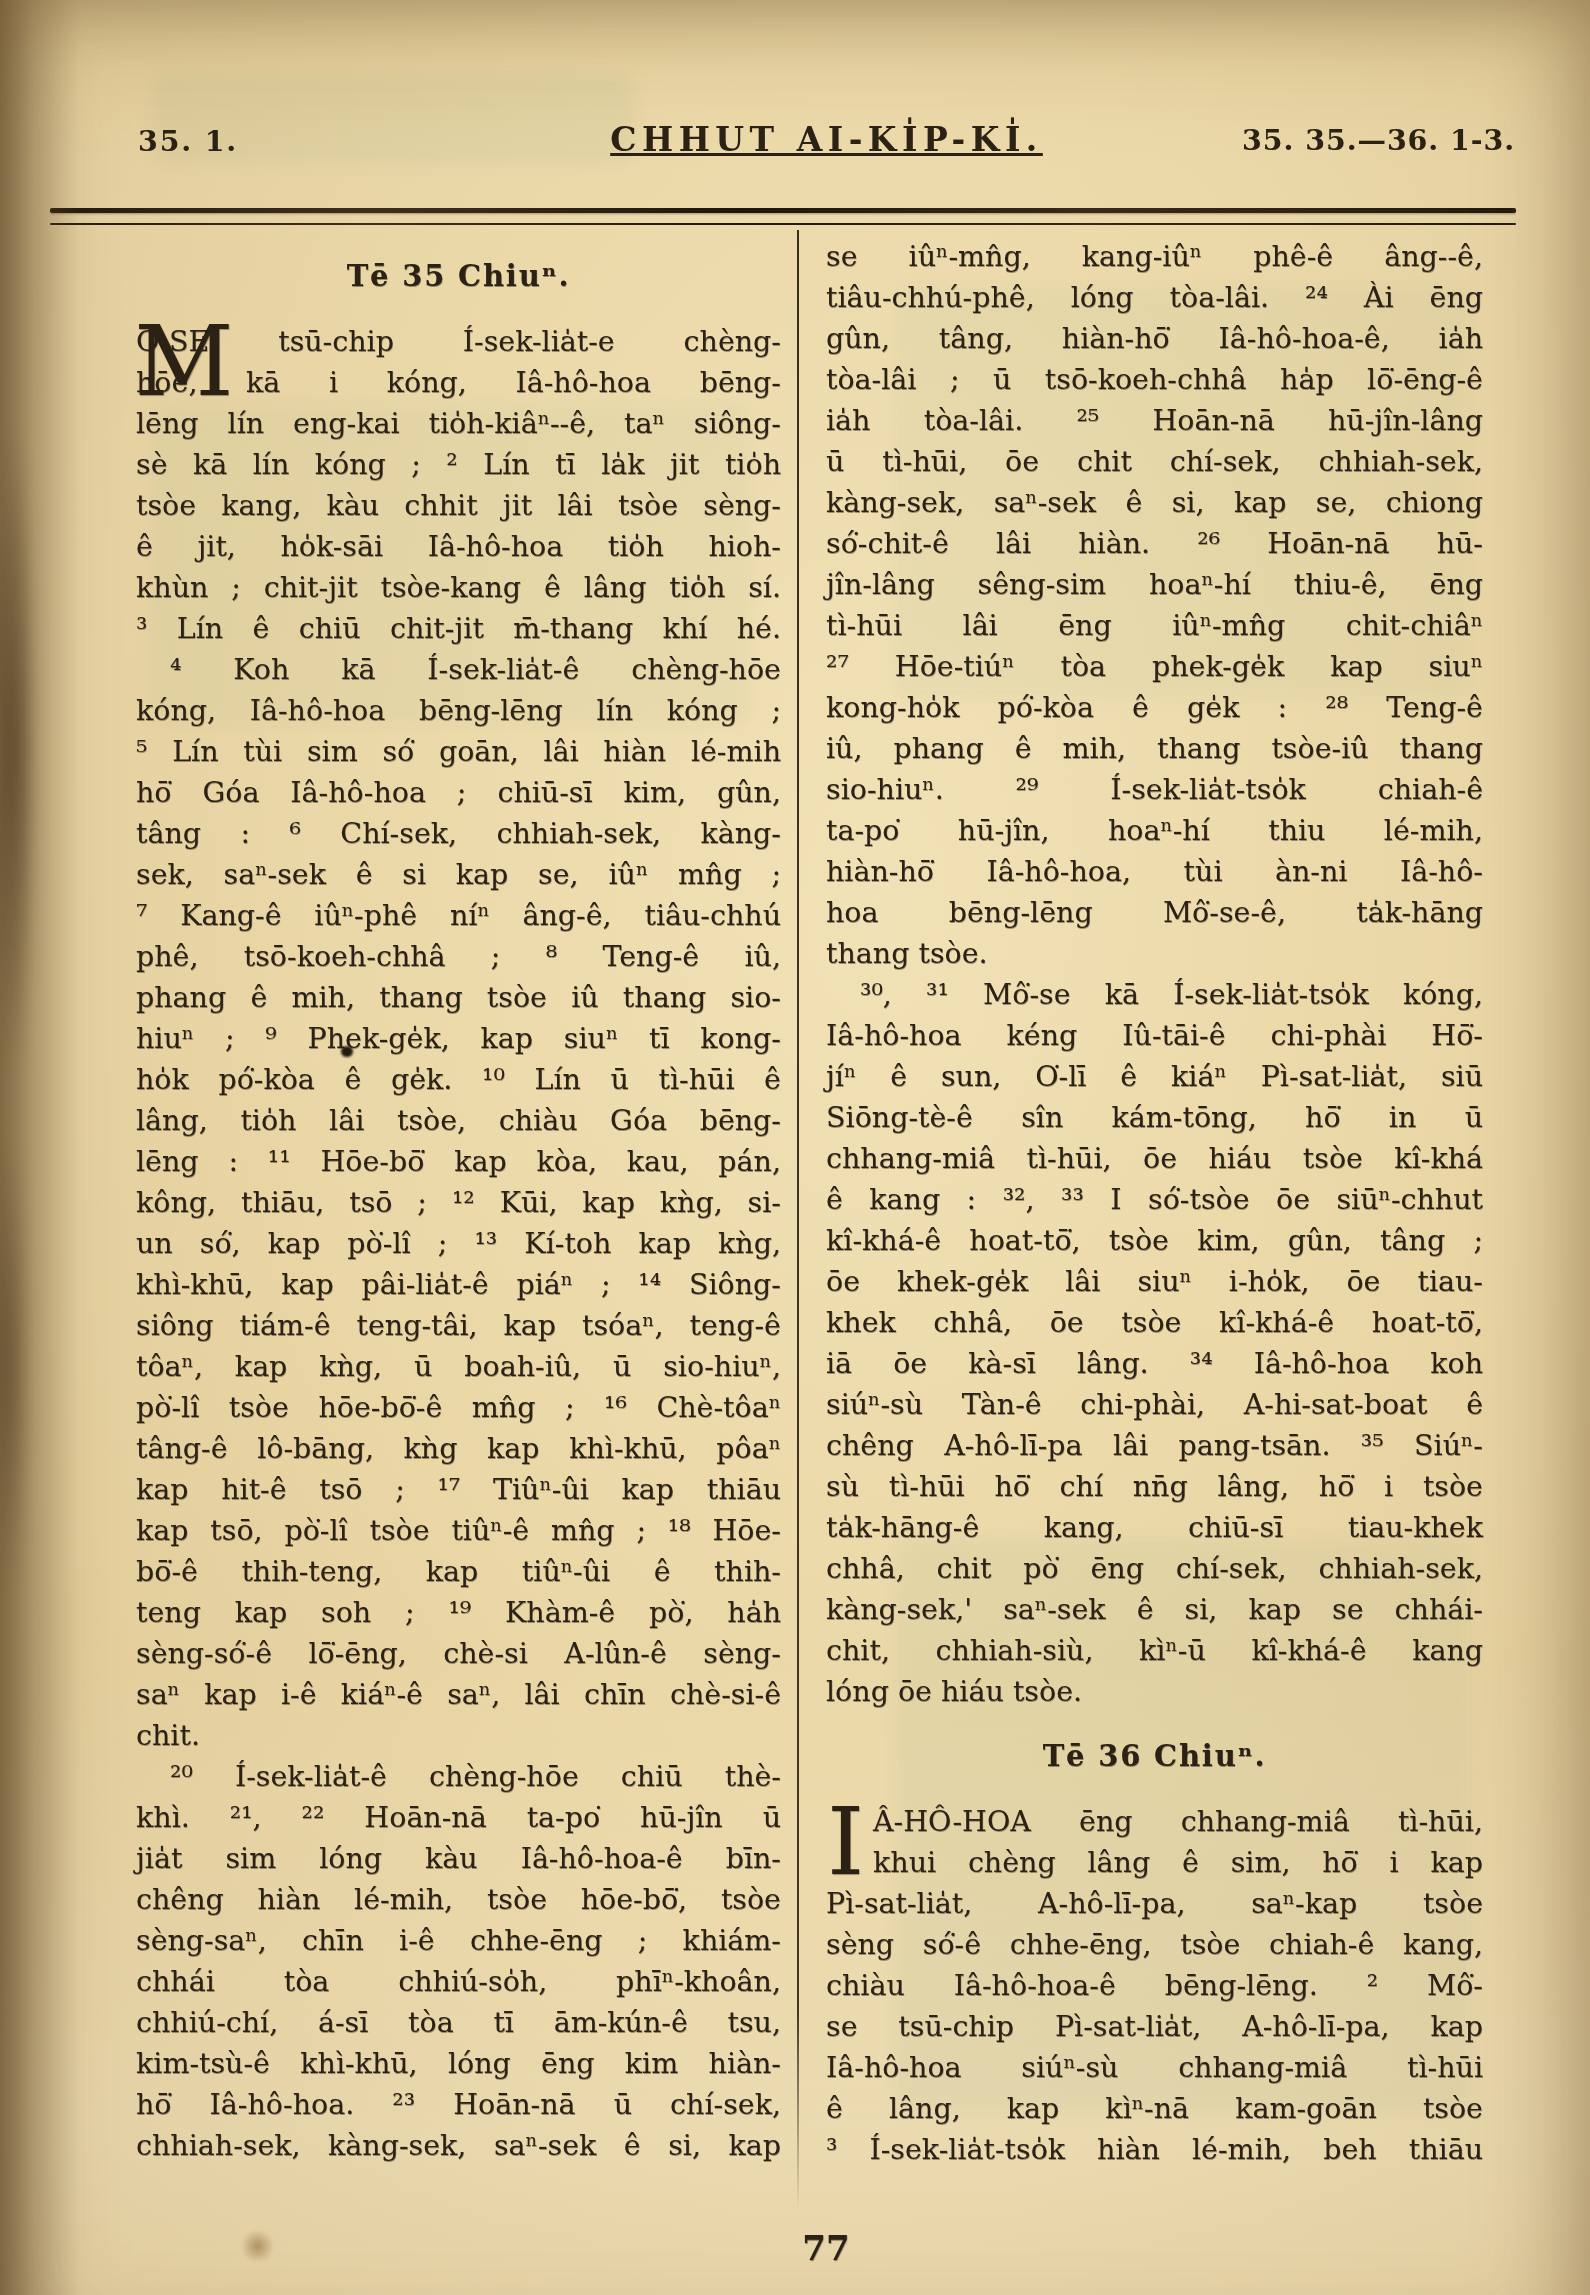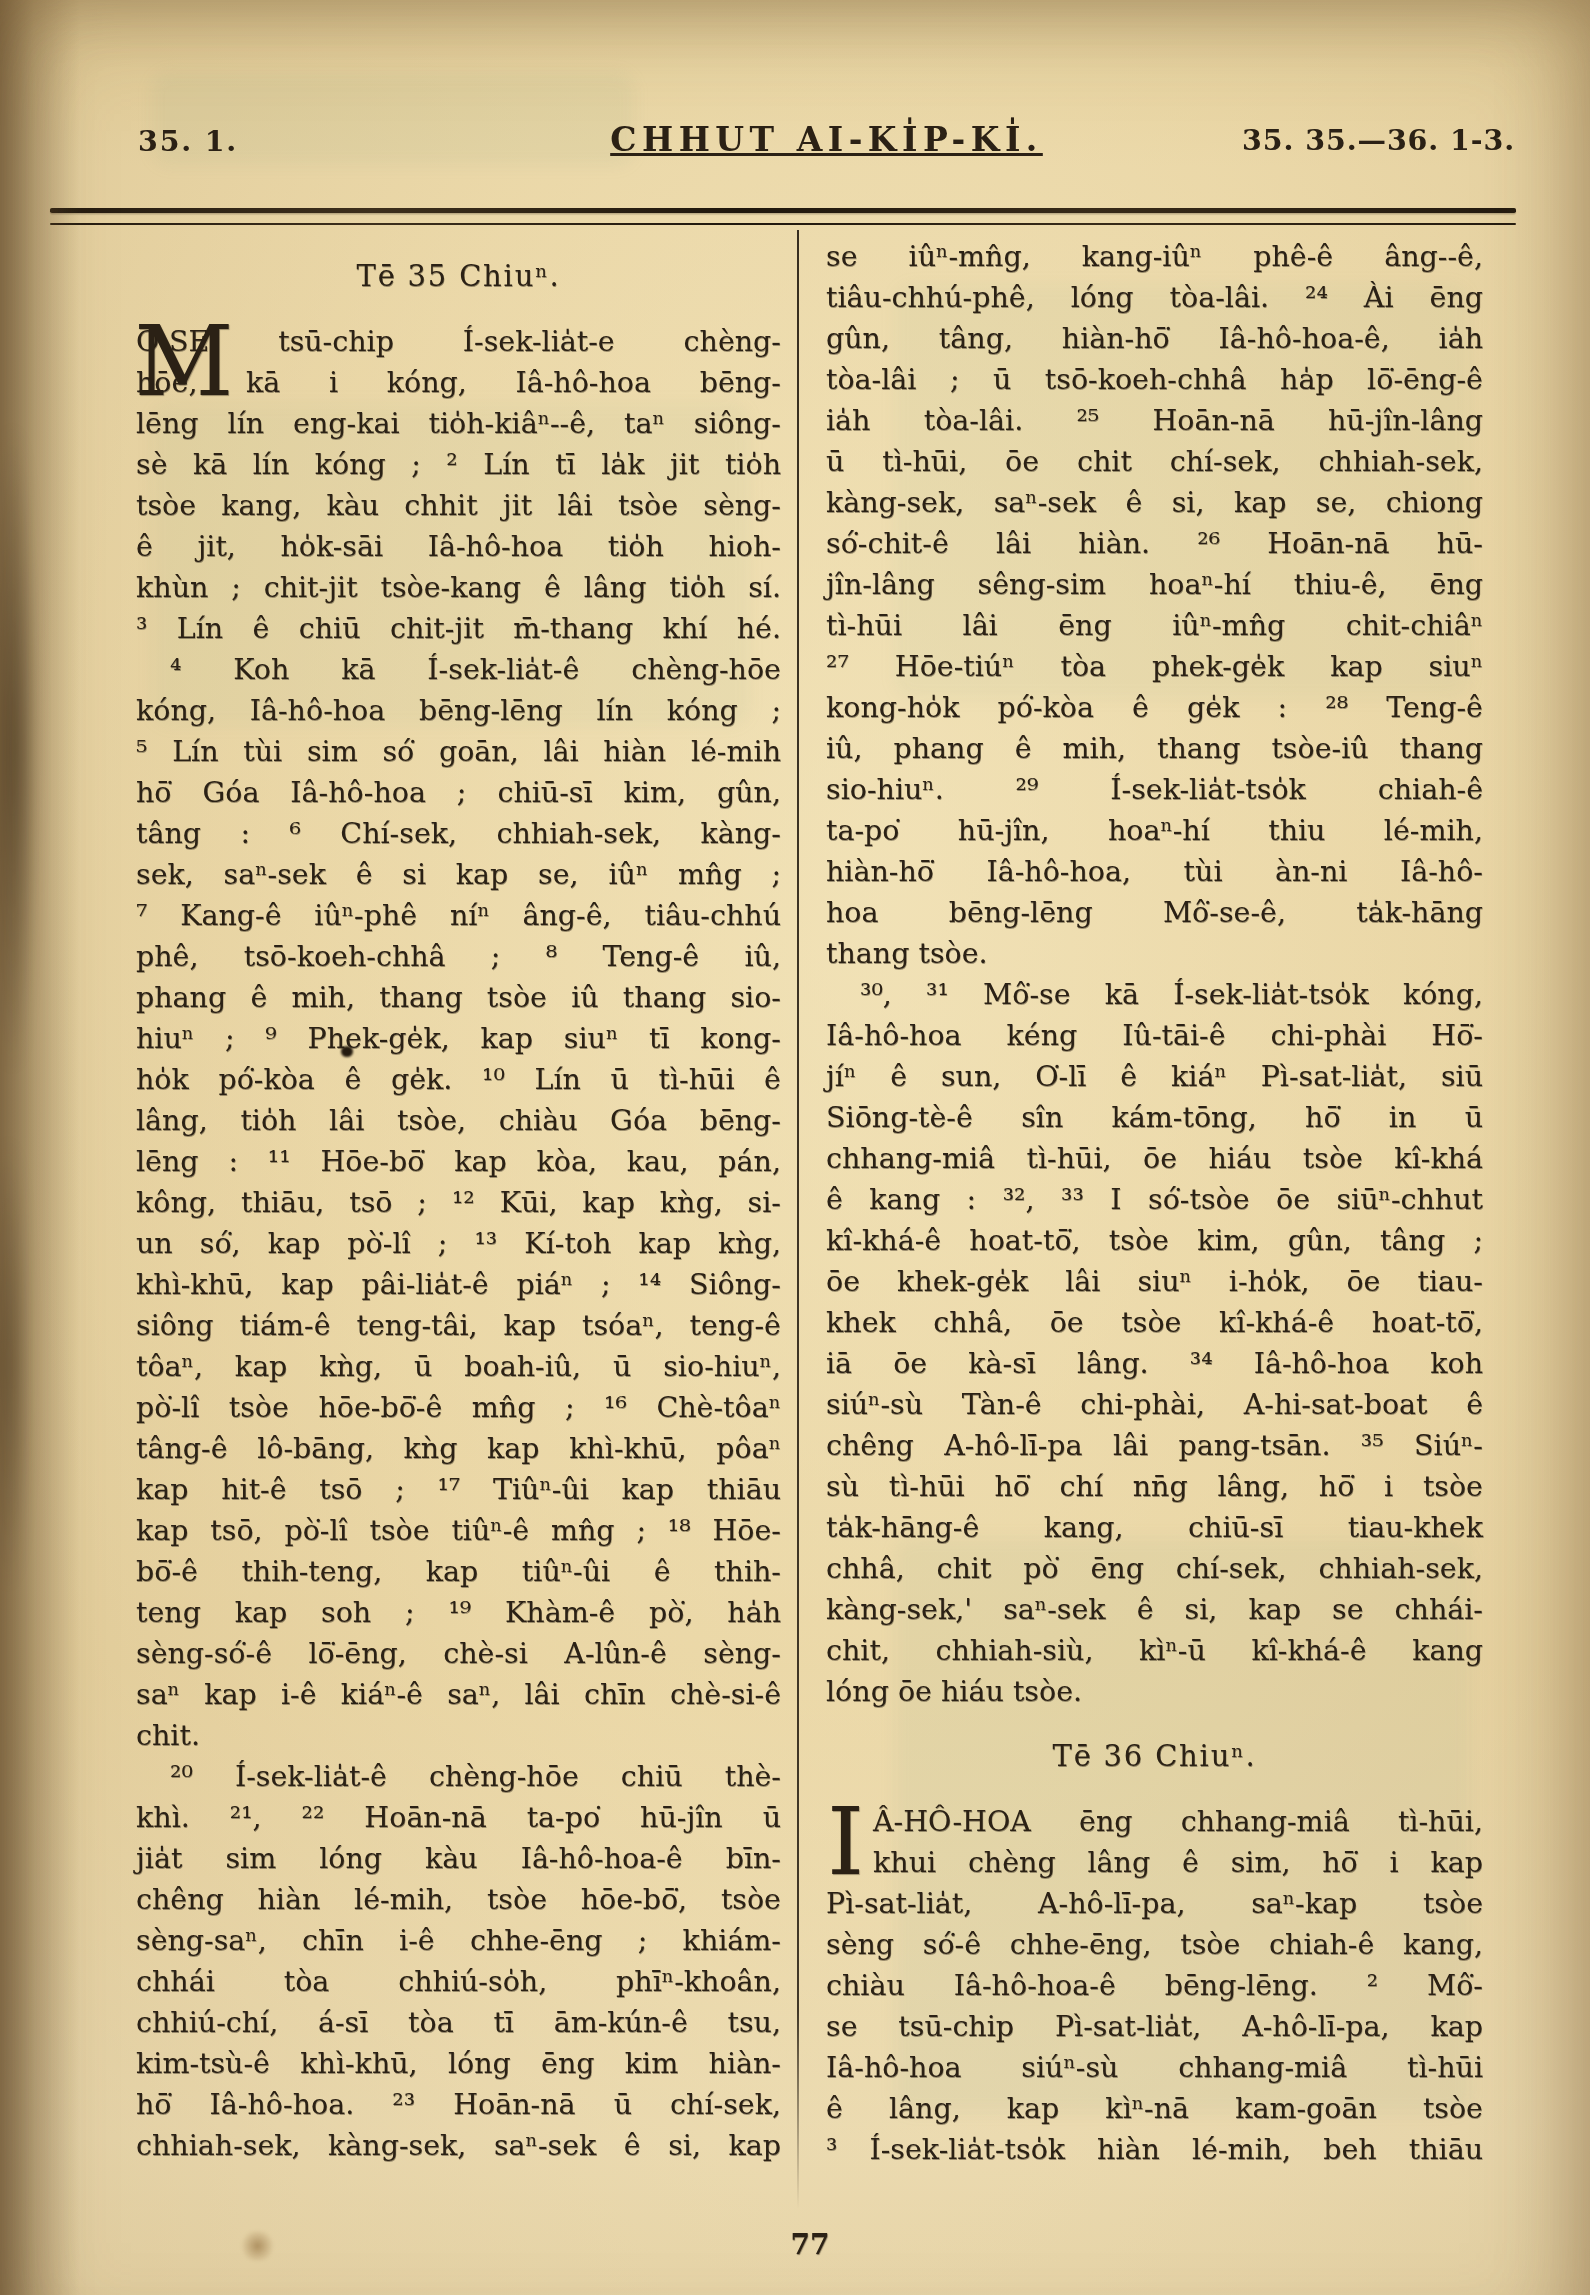--- a/index.html
+++ b/index.html
@@ -43,31 +43,31 @@
     background:linear-gradient(180deg, rgba(36,27,16,.9) 0%, rgba(36,27,16,.85) 90%, rgba(36,27,16,0) 100%);}
 
   .col{position:absolute;}
   .col-left{left:136px;top:232px;width:645px;}
   .col-right{left:826px;top:236px;width:657px;}
 
   .line{font-size:28.5px;line-height:41px;height:41px;text-align:left;
     text-shadow:0.5px 0.5px 0.6px rgba(43,33,21,.42);}
   .line.j{text-align:justify;text-align-last:justify;}
   .line.indent{text-indent:34px;}
-  .chapter-heading{font-size:29px;font-weight:400;text-align:center;letter-spacing:1.8px;
+  .chapter-heading{font-size:29px;font-weight:700;text-align:center;letter-spacing:1.8px;
     margin:24px 0 24px;line-height:41px;text-shadow:0.5px 0.5px 0.6px rgba(43,33,21,.45);}
   .para{position:relative;}
   .dropcap{position:absolute;left:-1.8px;top:1.8px;font-size:97px;line-height:77px;
     text-shadow:0.9px 0.9px 0.9px rgba(43,33,21,.4);}
   .para .line.dc-ind{}
   .para.dc-narrow .dropcap{font-size:94px;left:0.9px;}
   .para.dc-narrow .line.dc-ind{margin-left:47px;}
 
-  .pageno{position:absolute;top:2228px;left:755px;width:110px;text-align:center;
-    font-size:28px;font-weight:700;text-shadow:0.5px 0.5px 0.9px rgba(43,33,21,.5);}
+  .pageno{position:absolute;top:2228px;left:771px;width:110px;text-align:center;
+    font-size:34px;font-weight:700;text-shadow:0.5px 0.5px 0.9px rgba(43,33,21,.5);}
 </style>
 </head>
 <body>
 
 <div class="paper-tone"></div>
 <div class="ghost g1"></div>
 <div class="ghost g2"></div>
 <div class="ghost g3"></div>
 <div class="ghost g4"></div>
 

